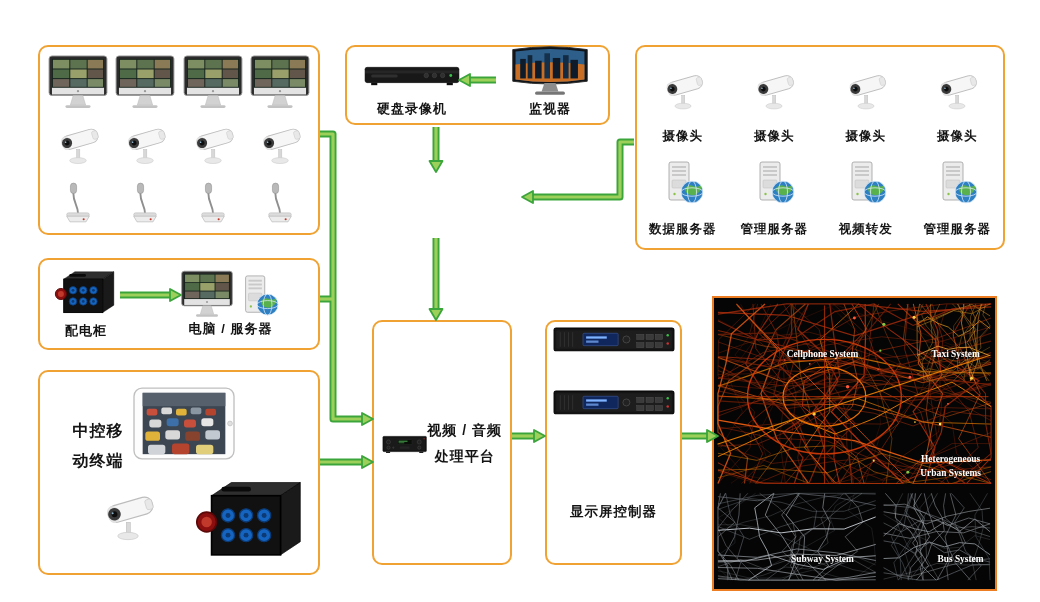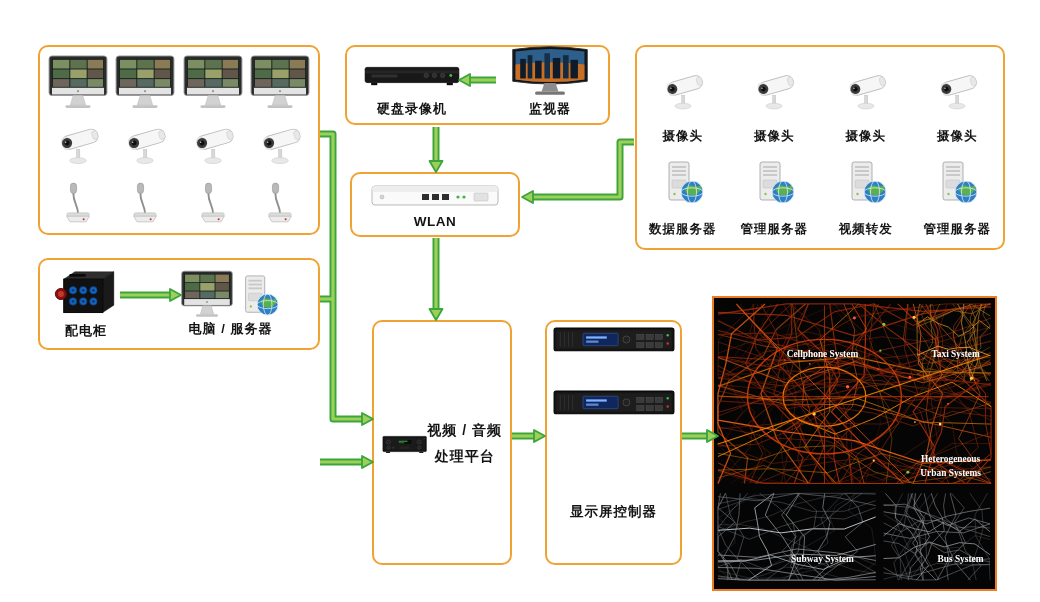--- a/index.html
+++ b/index.html
@@ -353,26 +353,20 @@
       <svg class="ic" width="46" height="46">
           <use href="#sym-server"></use>
         </svg>
       <div class="zh">数据服务器</div>
       <div class="zh">管理服务器</div>
       <div class="zh">视频转发</div>
       <div class="zh">管理服务器</div>
     </div>
   </div>
 
-  <div class="panel box-wlan">
-    <svg class="ic" width="132" height="30">
-        <use href="#sym-router"></use>
-      </svg>
-    <div class="zh">WLAN</div>
-  </div>
 
   <div class="panel box-power">
     <div class="figure">
       <svg class="ic" width="64" height="52">
           <use href="#sym-powerbox"></use>
         </svg>
       <div class="zh">配电柜</div>
     </div>
     <div class="figure">
       <div class="pc-icons">
@@ -380,20 +374,35 @@
             <use href="#sym-imac"></use>
           </svg>
         <svg class="ic" width="44" height="44">
             <use href="#sym-server"></use>
           </svg>
       </div>
       <div class="zh">电脑 / 服务器</div>
     </div>
   </div>
 
+  <div class="panel box-mobile">
+    <div class="zh mobile-label">
+      <div>中控移</div>
+      <div>动终端</div>
+    </div>
+    <svg class="ic abs" style="left:92px;top:14px" width="104" height="75">
+        <use href="#sym-tablet"></use>
+      </svg>
+    <svg class="ic abs" style="left:55px;top:115px" width="66" height="57">
+        <use href="#sym-camera"></use>
+      </svg>
+    <svg class="ic abs" style="left:155px;top:104px" width="112" height="92">
+        <use href="#sym-powerbox"></use>
+      </svg>
+  </div>
 
   <div class="panel box-proc">
     <svg class="ic" width="116" height="56">
         <use href="#sym-audio"></use>
       </svg>
     <div class="spacer"></div>
     <div class="zh">
       <div>视频 / 音频</div>
       <div>处理平台</div>
     </div>

